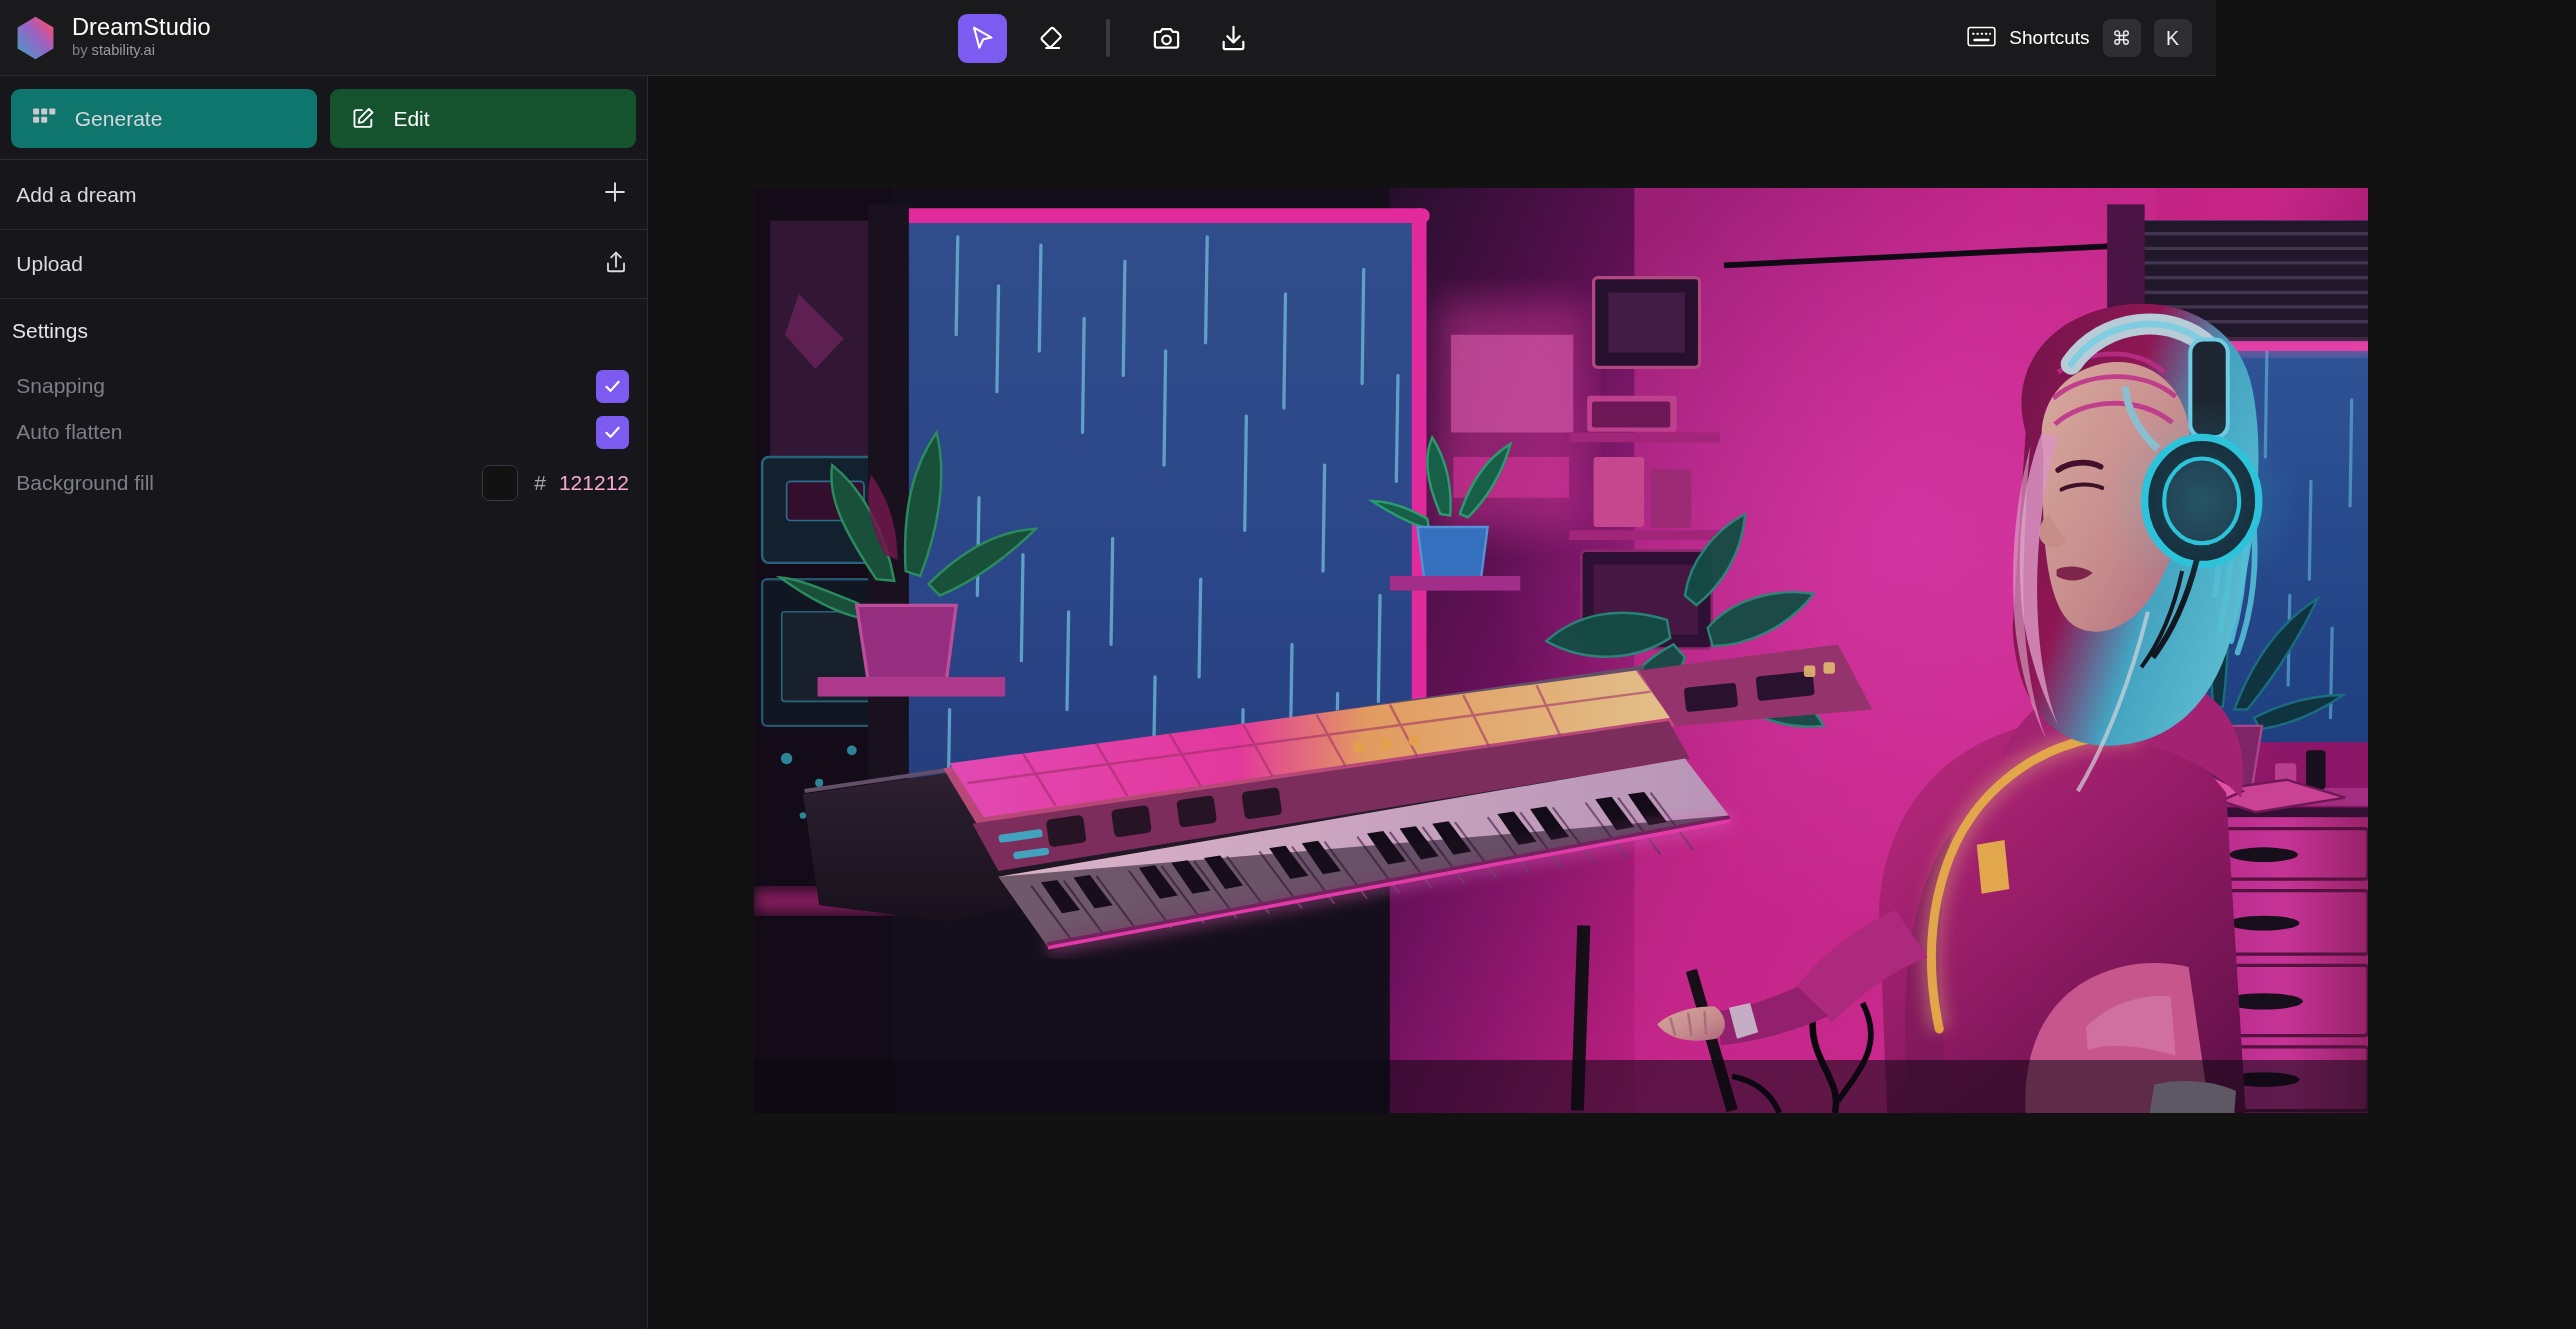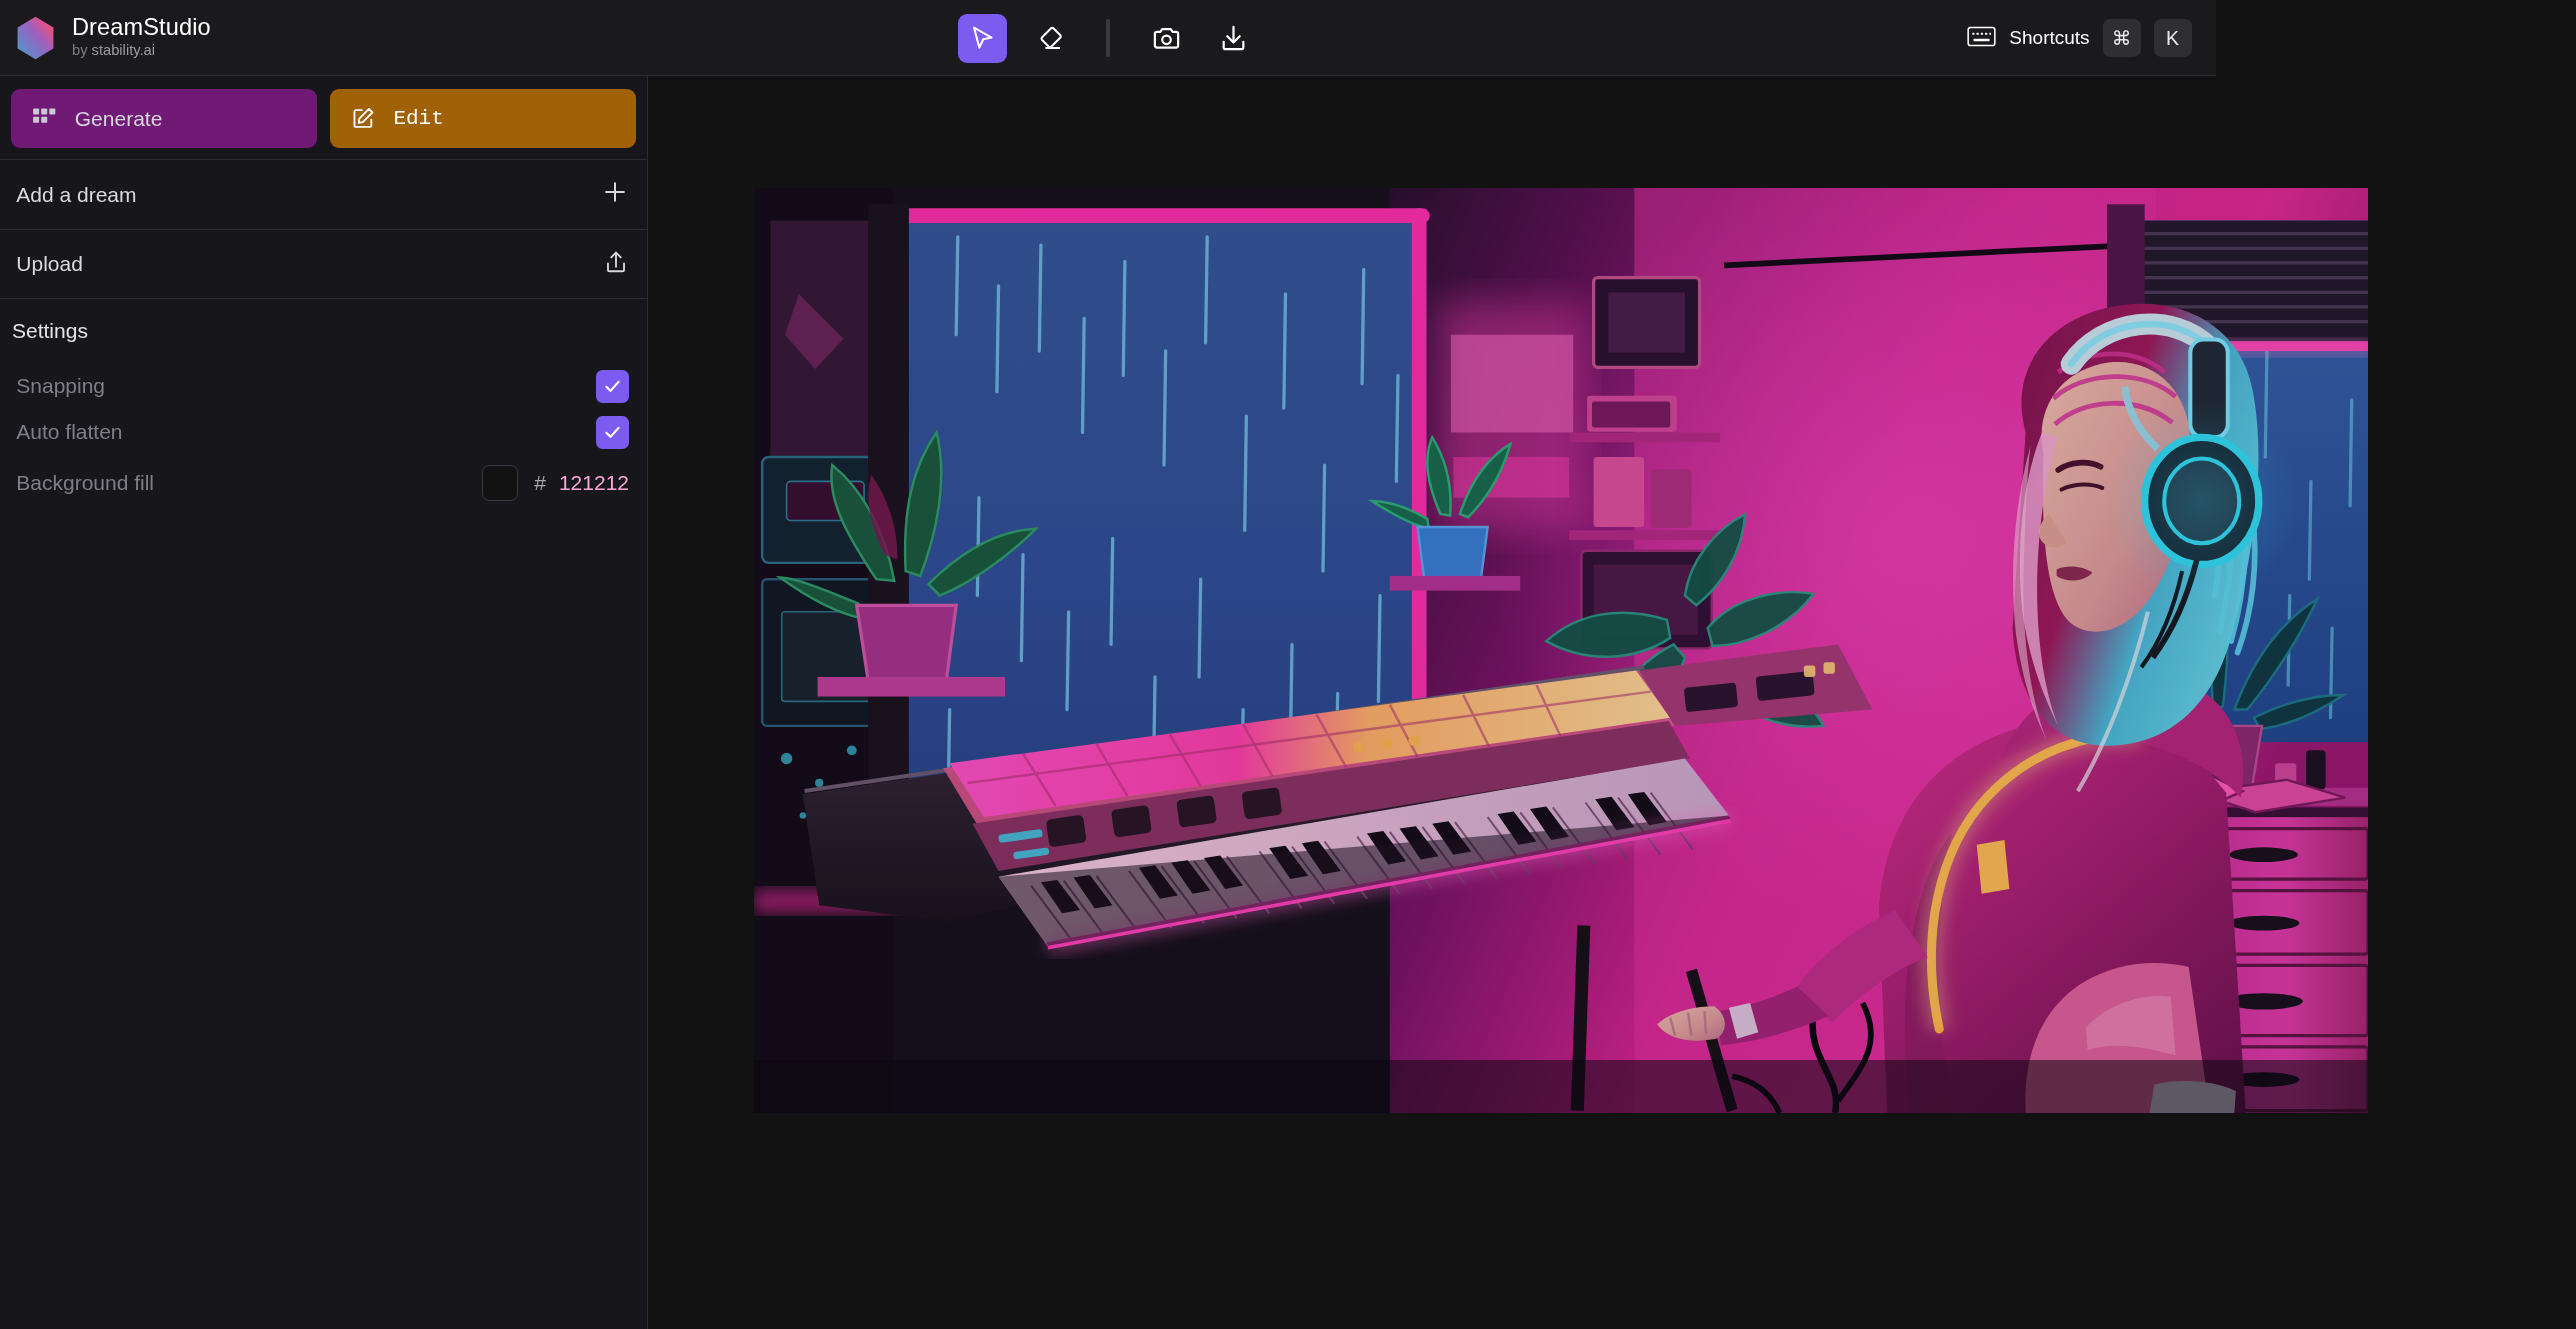--- a/index.html
+++ b/index.html
@@ -56,24 +56,24 @@
   .sidebar {
     position: absolute; top: 76px; left: 0;
     width: 648px; height: 1254px;
     background: #17171b;
     border-right: 0.8px solid #2c2c31;
   }
   .tabs { display: flex; gap: 13px; padding: 13px 11.4px 11.4px 11.4px; }
   .tab {
     flex: 1; height: 59px; border-radius: 9px;
     display: flex; align-items: center; gap: 18px; padding-left: 21px;
-    background: #701a75; color: #d6d6dc; cursor: pointer; border: none;
+    background: #0f766e; color: #d6d6dc; cursor: pointer; border: none;
     font-size: 21px; font-family: inherit;
   }
-  .tab.selected { background: #a16207; color: #ffffff; font-family: Liberation Mono, monospace; }
+  .tab.selected { background: #14532d; color: #ffffff; }
   .tab svg { display: block; flex: none; }
 
   .row {
     height: 70px; display: flex; align-items: center; justify-content: space-between;
     padding: 0 18px 0 16.3px;
     border-top: 0.8px solid #2c2c31;
     color: #d9d9e0; font-size: 21px; cursor: pointer;
   }
   .row-end { border-bottom: 0.8px solid #2c2c31; }
 

